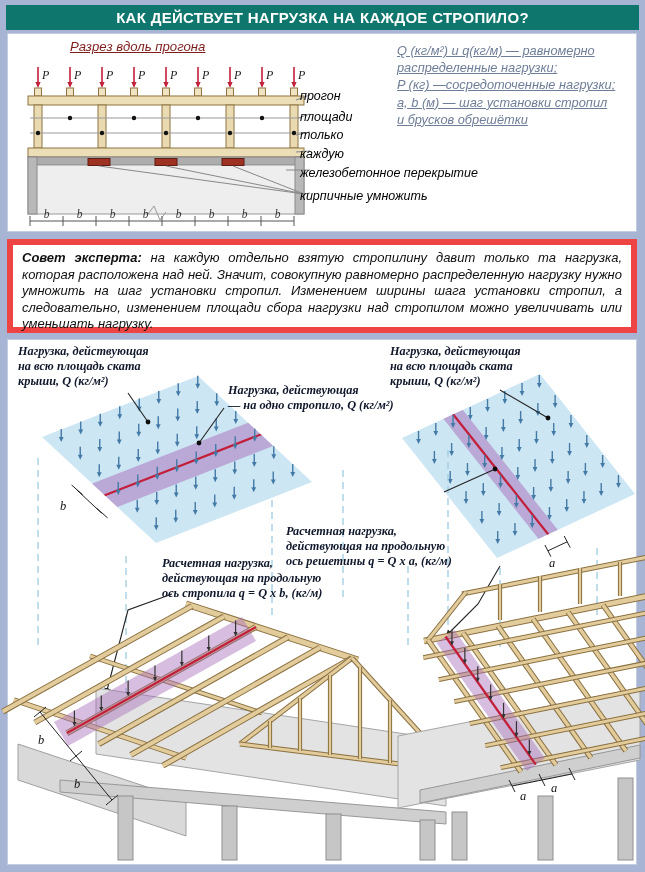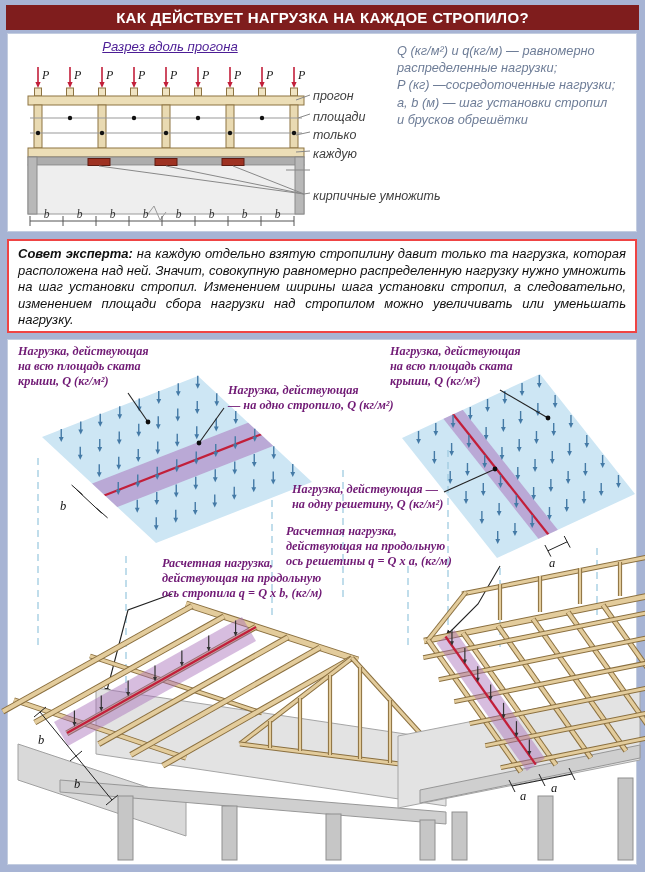--- a/index.html
+++ b/index.html
@@ -1,34 +1,34 @@
 <!DOCTYPE html>
 <html><head>
 <meta charset="utf-8">
 <style>
   html,body{margin:0;padding:0;}
   #page{position:relative;width:645px;height:872px;background:#a7b4d4;overflow:hidden;
         font-family:"Liberation Sans",sans-serif;}
   .panel{position:absolute;background:#ffffff;}
-  #title-bar{position:absolute;left:6px;top:5px;width:633px;height:25px;background:#7f1d1d;
+  #title-bar{position:absolute;left:6px;top:5px;width:633px;height:25px;background:#0f766e;
              color:#ffffff;font:700 15px/25px "Liberation Sans",sans-serif;text-align:center;
              letter-spacing:.3px;}
   #panel-top{left:7px;top:33px;width:630px;height:199px;border:1px solid #c3cde0;box-sizing:border-box;}
-  #panel-advice{left:7px;top:239px;width:630px;height:94px;border:2px solid #ef4444;box-sizing:border-box;
+  #panel-advice{left:7px;top:239px;width:630px;height:94px;border:6px solid #ef4444;box-sizing:border-box;
                 padding:5px 9px;font:italic 13px/16.6px "Liberation Sans",sans-serif;color:#101010;
                 text-align:justify;}
   #panel-advice b{font-weight:700;}
   #panel-bottom{left:7px;top:339px;width:630px;height:526px;border:1px solid #c3cde0;box-sizing:border-box;}
   #deco{position:absolute;left:0;top:0;pointer-events:none;}
-  .diagram-title{position:absolute;left:70px;top:39px;width:200px;text-align:center;
-                 font:italic 13.2px "Liberation Sans",sans-serif;text-decoration:underline;color:#4c1d95;}
+  .diagram-title{position:absolute;left:70px;top:39px;width:200px;
+                 font:italic 13.2px "Liberation Sans",sans-serif;text-decoration:underline;color:#7f1d1d;}
   .legend{position:absolute;left:397px;top:42px;width:240px;font:italic 12.8px/17.2px "Liberation Sans",sans-serif;
-          color:#6e7d97;white-space:pre-line;}
-  .part-lbl{position:absolute;left:313px;font:italic 12.5px/14px "Liberation Sans",sans-serif;color:#404040;white-space:nowrap;}
-  .roof-lbl{position:absolute;font:italic 700 12.3px/14.8px "Liberation Serif",serif;color:#701a75;white-space:pre-line;}
+          color:#6e7d97;white-space:pre-line;text-decoration:underline;}
+  .part-lbl{position:absolute;left:300px;font:italic 12.5px/14px "Liberation Sans",sans-serif;color:#000000;white-space:nowrap;}
+  .roof-lbl{position:absolute;font:italic 700 12.3px/14.8px "Liberation Serif",serif;color:#0f172a;white-space:pre-line;}
   text.dim{font:italic 12.5px "Liberation Serif",serif;fill:#111;}
   text.plbl{font:italic 12px "Liberation Serif",serif;fill:#222;}
   text.dimb{font:italic 11.5px "Liberation Serif",serif;fill:#333;}
 </style>
 </head>
 <body>
 
 <div id="page">
 
   <div id="title-bar">КАК ДЕЙСТВУЕТ НАГРУЗКА НА КАЖДОЕ СТРОПИЛО?</div>
@@ -558,31 +558,30 @@
   <div class="legend">Q (кг/м²) и q(кг/м) — равномерно
 распределенные нагрузки;
 P (кг) —сосредоточенные нагрузки;
 a, b (м) — шаг установки стропил
 и брусков обрешётки</div>
 
   <div class="part-lbl" style="top:89px">прогон</div>
   <div class="part-lbl" style="top:110px">площади</div>
   <div class="part-lbl" style="top:128px">только</div>
   <div class="part-lbl" style="top:147px">каждую</div>
+  <div class="part-lbl" style="top:166px">железобетонное перекрытие</div>
   <div class="part-lbl" style="top:189px">кирпичные умножить</div>
 
   <div class="roof-lbl" style="left:18px;top:344px">Нагрузка, действующая
 на всю площадь ската
 крыши, Q (кг/м²)</div>
   <div class="roof-lbl" style="left:390px;top:344px">Нагрузка, действующая
 на всю площадь ската
 крыши, Q (кг/м²)</div>
   <div class="roof-lbl" style="left:228px;top:383px">Нагрузка, действующая
 — на одно стропило, Q (кг/м²)</div>
-  <div class="roof-lbl" style="left:292px;top:482px">Нагрузка, действующая —
-на одну решетину, Q (кг/м²)</div>
   <div class="roof-lbl" style="left:286px;top:524px">Расчетная нагрузка,
 действующая на продольную
 ось решетины q = Q x a, (кг/м)</div>
   <div class="roof-lbl" style="left:162px;top:556px">Расчетная нагрузка,
 действующая на продольную
 ось стропила q = Q x b, (кг/м)</div>
 </div>
 
 </body></html>

